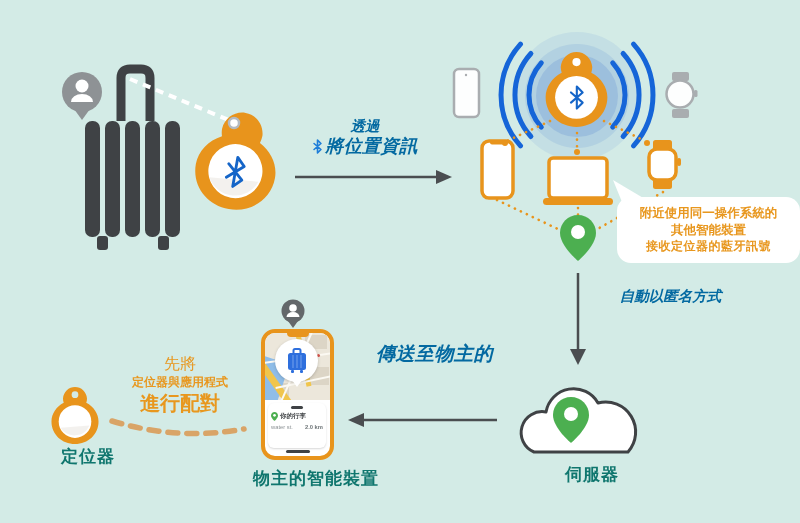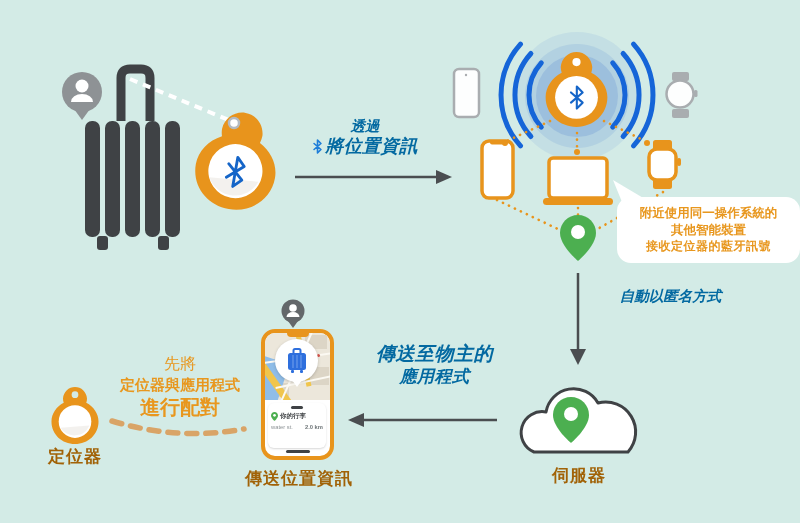--- a/index.html
+++ b/index.html
@@ -5,21 +5,21 @@
   html,body{margin:0;padding:0;}
   .canvas{
     position:relative; width:800px; height:523px; overflow:hidden;
     background:#d3ebe6;
     font-family:"Liberation Sans","DejaVu Sans",sans-serif;
   }
   svg.layer{position:absolute;left:0;top:0;}
   .txt{position:absolute; text-align:center; line-height:1.25;}
   .blue{color:#0369a1;font-style:italic;}
   .orangetx{color:#e8971e;}
-  .darktx{color:#a16207;}
+  .darktx{color:#0f766e;text-align:right;}
   .t-reg{font-size:14.5px; font-weight:600;}
   .t-big{font-size:18px; font-weight:800; letter-spacing:.5px;}
   .label{font-size:17px; font-weight:800; letter-spacing:1px;}
   .bt-inline{display:inline-block; vertical-align:-2px; margin-right:2px;}
   
   .bubble{
     position:absolute; left:617px; top:197px; width:181px; height:62px;
     background:#ffffff; border-radius:14px;
     display:flex; flex-direction:column; justify-content:center; align-items:center;
     padding:2px 1px;
@@ -212,26 +212,25 @@
     <div class="s">其他智能裝置</div>
     <div class="b">接收定位器的藍牙訊號</div>
   </div>
 
   <div class="txt blue" style="left:613px; top:287px; width:115px;">
     <div class="t-reg">自動以匿名方式</div>
   </div>
 
   <div class="txt blue" style="left:372px; top:342px; width:125px;">
     <div class="t-big" style="font-size:19px;">傳送至物主的</div>
-    <div class="t-big" style="font-size:17px;">應用程式</div>
   </div>
 
   <div class="txt orangetx" style="left:105px; top:354px; width:150px; line-height:1.3;">
     <div style="font-size:16px; font-weight:400;">先將</div>
-    <div style="font-size:15px; font-weight:800;">定位器與應用程式</div>
+    <div style="font-size:12px; font-weight:800;">定位器與應用程式</div>
     <div style="font-size:20px; font-weight:800;">進行配對</div>
   </div>
 
   <div class="phone">
     <div class="map">
       <div class="blk" style="left:40px; top:2px; width:22px; height:14px;"></div>
       <div class="blk" style="left:44px; top:34px; width:20px; height:18px;"></div>
       <div class="blk" style="left:6px; top:50px; width:18px; height:14px;"></div>
       <div class="water"></div>
       <div class="road1"></div>
@@ -264,17 +263,17 @@
         <span>你的行李</span>
       </div>
       <div class="row2">
         <span>water st.</span>
         <span class="dist">2.0 km</span>
       </div>
     </div>
     <div class="homebar"></div>
   </div>
 
-  <div class="txt label darktx" style="left:539px; top:465px; width:80px;">伺服器</div>
-  <div class="txt label darktx" style="left:219px; top:468px; width:160px;">傳送位置資訊</div>
+  <div class="txt label darktx" style="left:539px; top:465px; width:80px;font-family:Liberation Mono, monospace;">伺服器</div>
+  <div class="txt label darktx" style="left:219px; top:468px; width:160px;">物主的智能裝置</div>
   <div class="txt label darktx" style="left:35px; top:446px; width:80px;">定位器</div>
 
 </div>
 
 </body></html>

